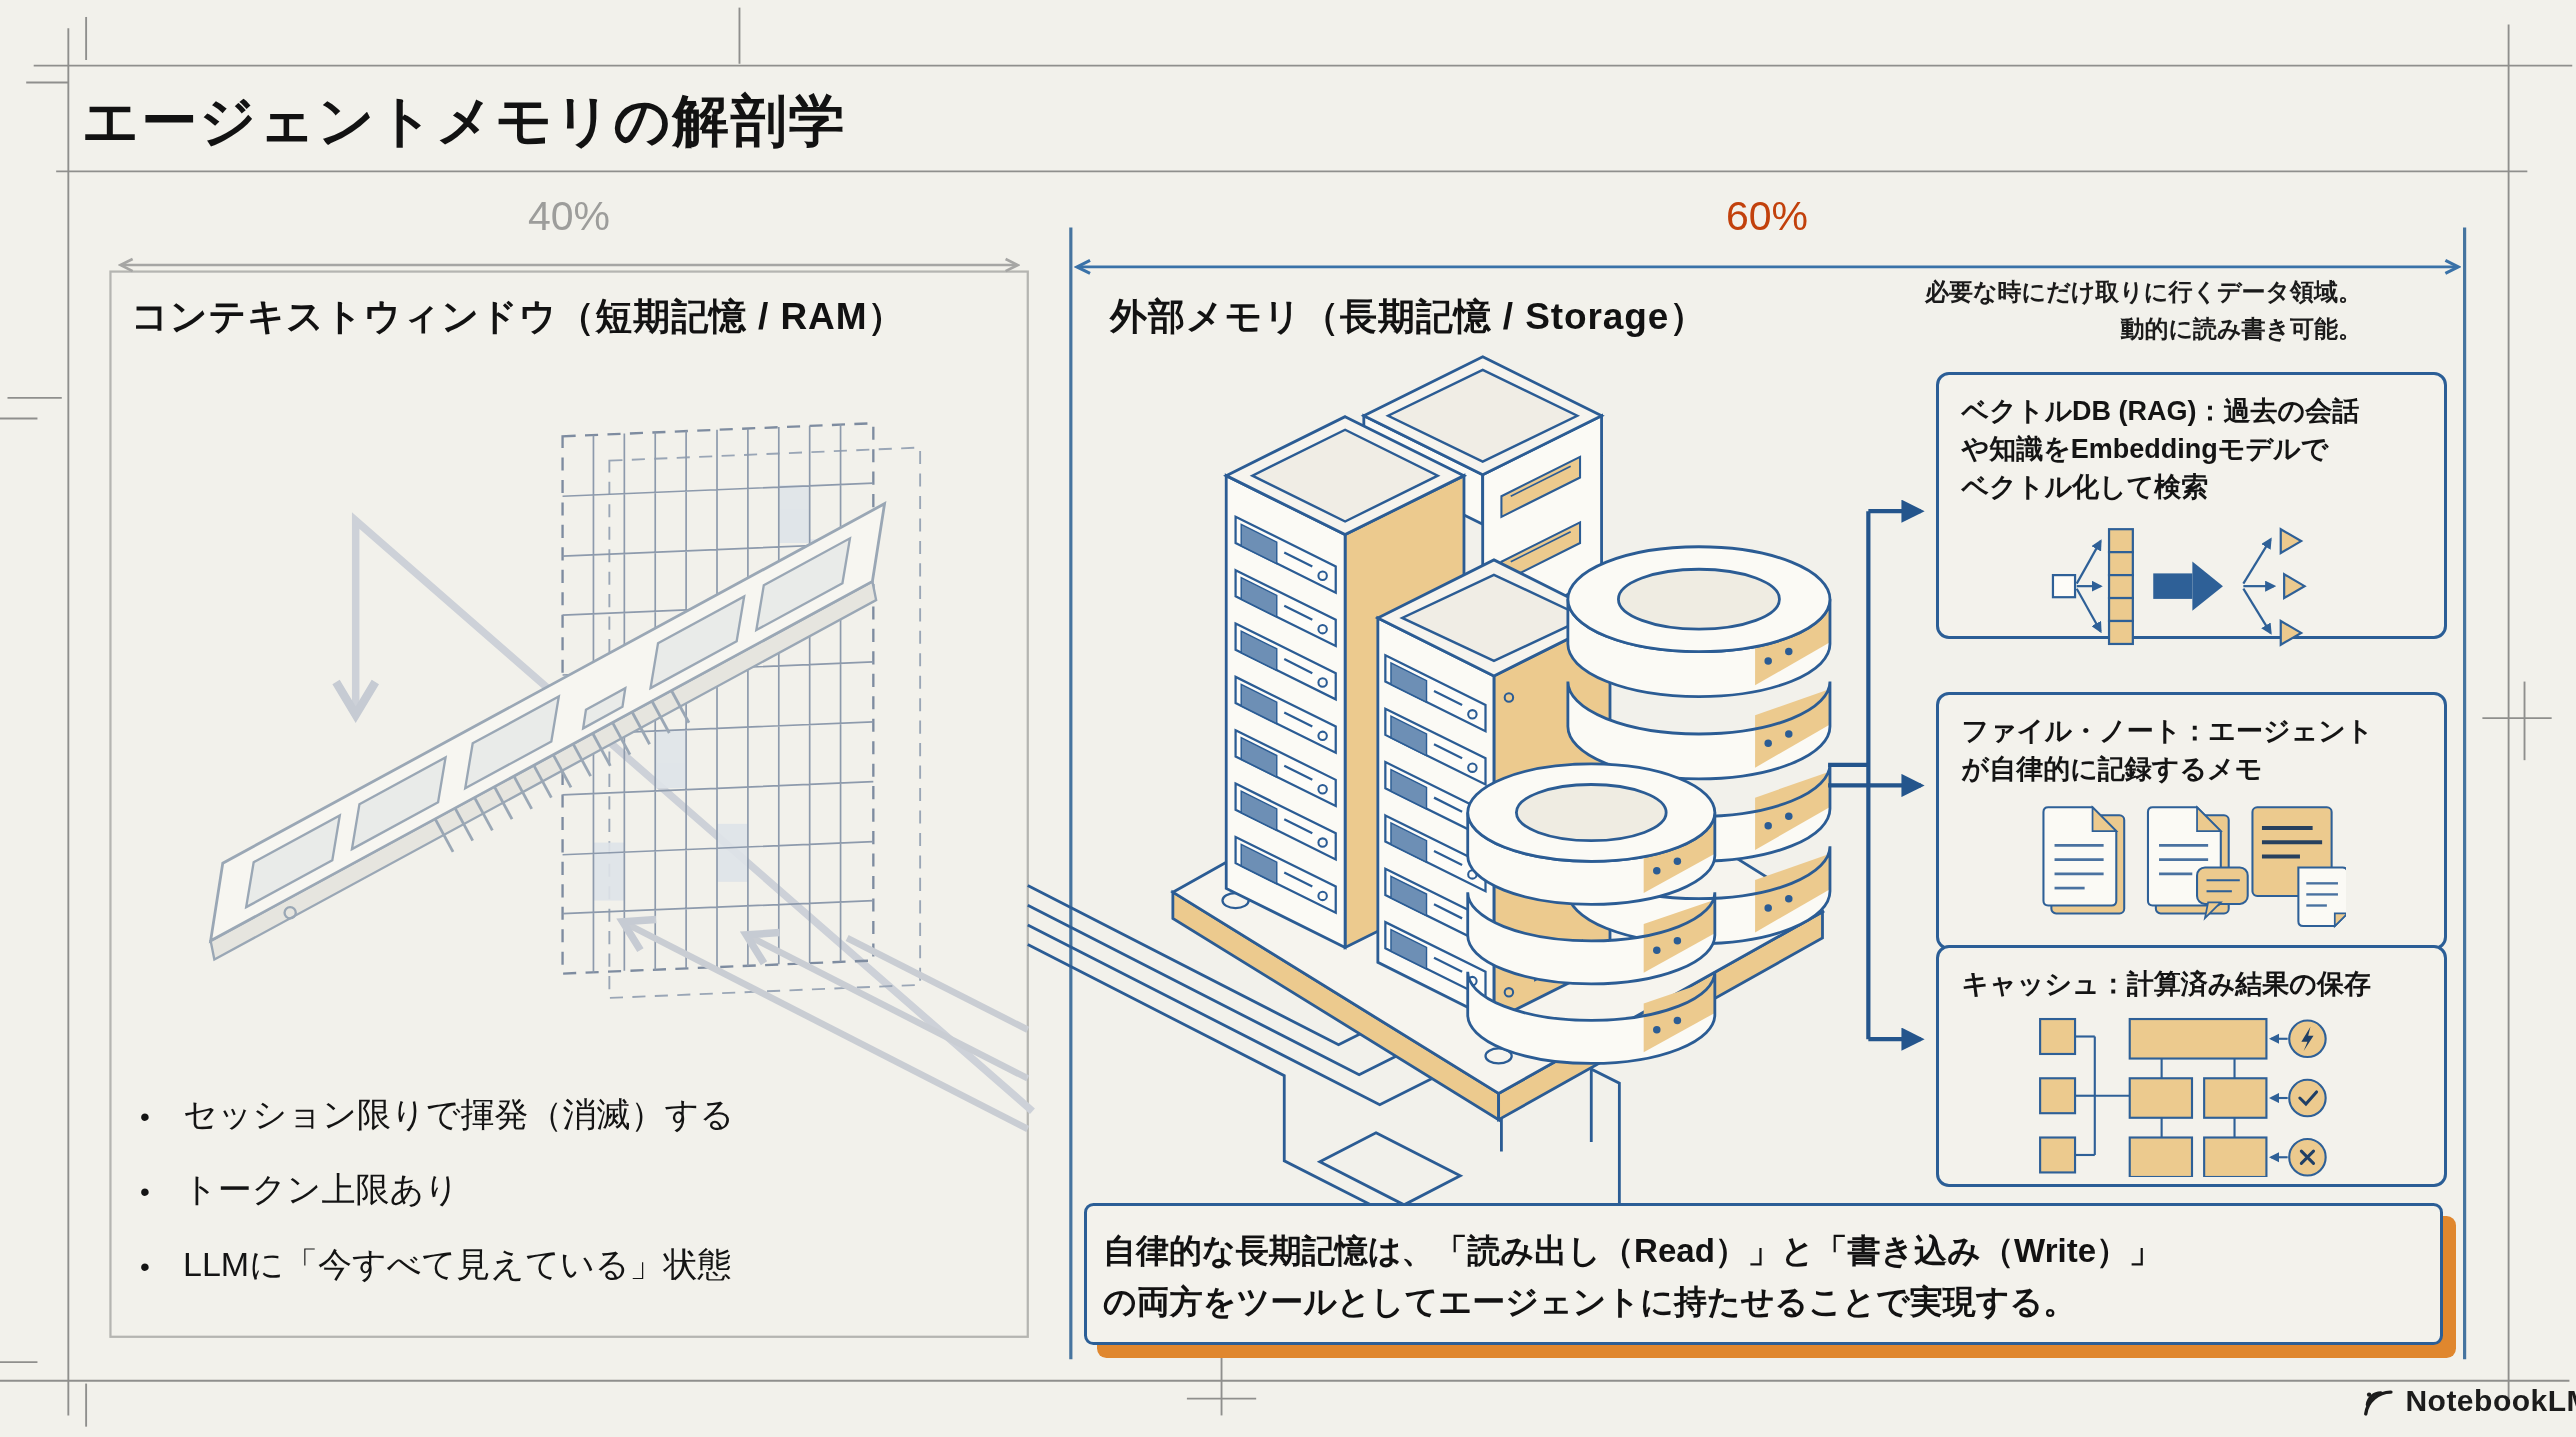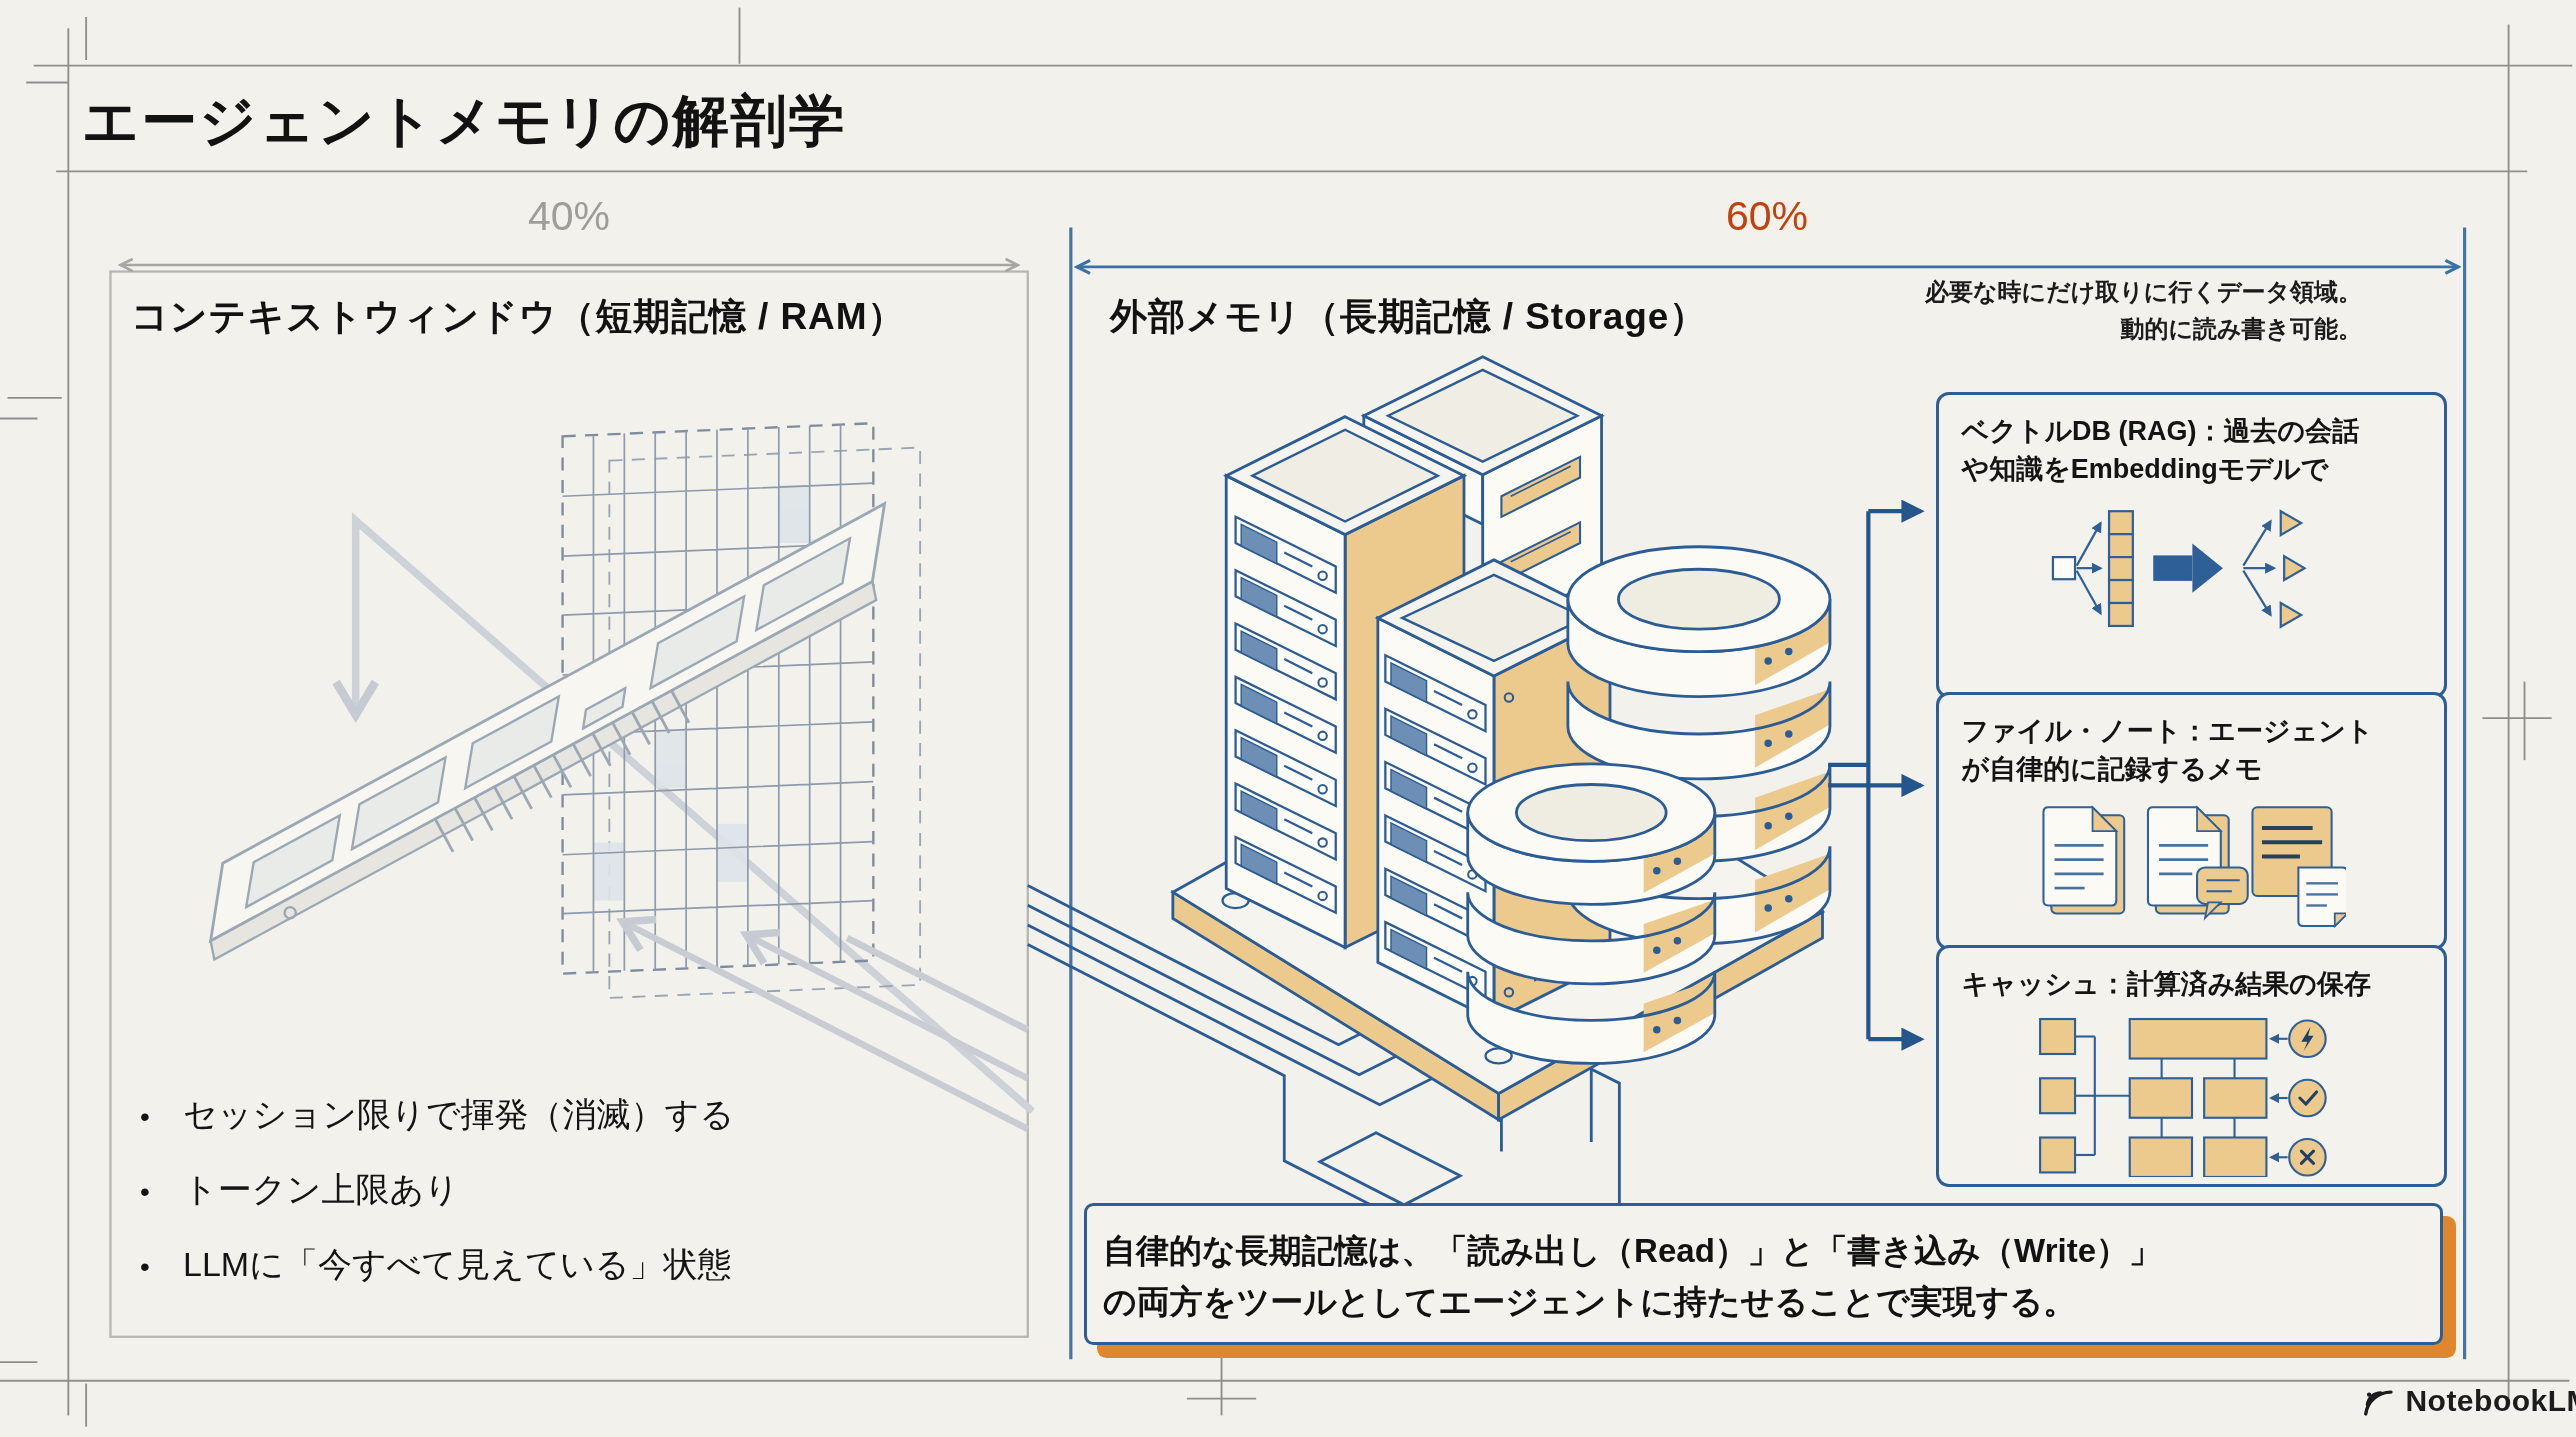--- a/index.html
+++ b/index.html
@@ -23,21 +23,21 @@
   .note{left:1925px;top:273px;font-size:24px;line-height:37px;color:#1b1b1b;white-space:nowrap;font-weight:600;text-align:right;}
   .bullets{left:140px;top:1078px;font-size:34px;line-height:73px;color:#141414;}
   .bullet-row{display:flex;align-items:baseline;}
   .bullet-mark{width:43px;font-size:28px;}
   .info-box{
     left:1936px;width:511px;border:3.3px solid #2b5e96;border-radius:13px;
     background:#f3f2ec;box-sizing:border-box;padding:17px 22.5px 0 22.5px;
   }
   .info-box .box-title{font-size:27px;line-height:38px;font-weight:800;color:#141414;white-space:nowrap;}
   .box-icon{display:block;margin:13px auto 0 auto;}
-  #box-vector-db{top:392px;height:306px;}
+  #box-vector-db{top:372px;height:267px;}
   #box-file-note{top:692px;height:258px;}
   #box-cache{top:945px;height:242px;}
   .callout{
     left:1084px;top:1203px;width:1359px;height:142px;box-sizing:border-box;
     border:3.3px solid #2b5e96;border-radius:9.4px;background:#f3f2ec;
     box-shadow:13px 13px 0 0 #e0872e;
     padding:19px 16px;
   }
   .callout div{font-size:33px;line-height:51px;font-weight:800;color:#121212;white-space:nowrap;}
   .brand{
@@ -298,20 +298,21 @@
     <div class="bullet-row">
       <span class="bullet-mark">•</span>
       <span>LLMに「今すべて見えている」状態</span>
     </div>
   </div>
 
   <div class="abs info-box" id="box-vector-db">
     <div class="box-title">
       <div>ベクトルDB (RAG)：過去の会話</div>
       <div>や知識をEmbeddingモデルで</div>
+      <div>ベクトル化して検索</div>
     </div>
     <svg class="box-icon" width="281" height="136" viewBox="0 0 330 160">
       <defs>
         <marker id="mTiny" viewBox="0 0 10 10" refX="8" refY="5" markerWidth="5" markerHeight="5" orient="auto">
           <path d="M0,0 L10,5 L0,10 Z" fill="#2e6097"></path>
         </marker>
       </defs>
       <rect x="2" y="66" width="26" height="26" fill="#fdfcf8" stroke="#2e6097" stroke-width="2.6"></rect>
       <g stroke="#2e6097" stroke-width="2.6" fill="none">
         <line x1="30" y1="76" x2="58" y2="26" marker-end="url(#mTiny)"></line>

